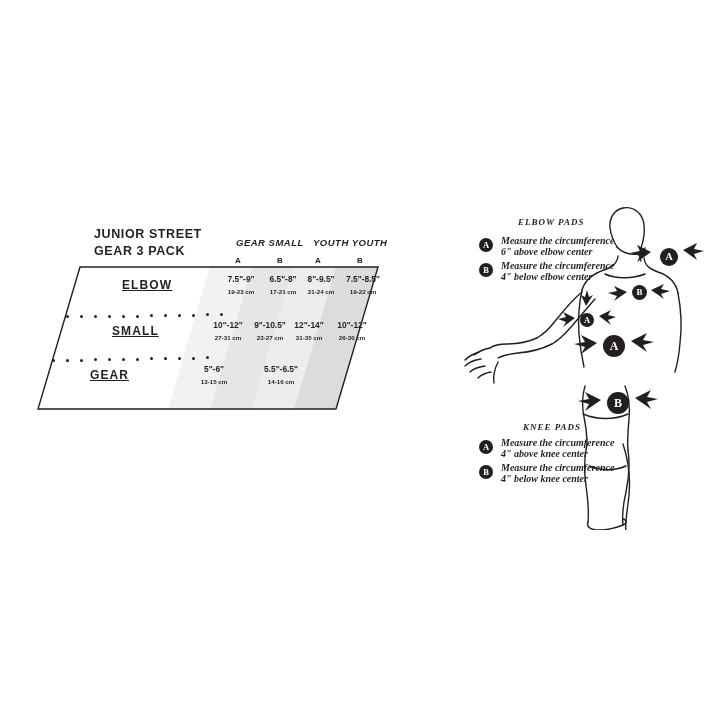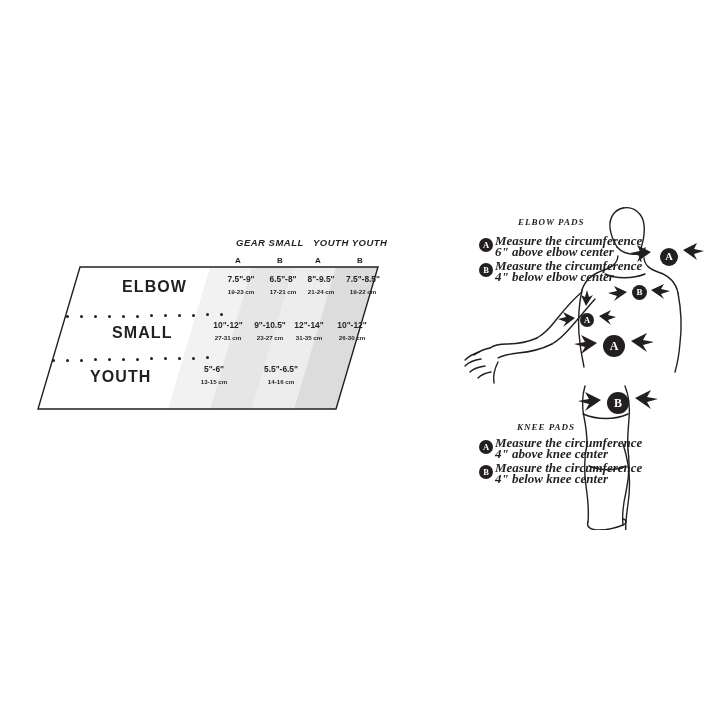--- a/index.html
+++ b/index.html
@@ -61,24 +61,25 @@
     letter-spacing: 0.4px;
     color: #231f20;
   }
   #ab-ys-a { left: 205px; top: 41px; }
   #ab-ys-b { left: 247px; top: 41px; }
   #ab-ym-a { left: 285px; top: 41px; }
   #ab-ym-b { left: 327px; top: 41px; }
 
   .row-label {
     position: absolute;
-    font-size: 16px;
+    font-size: 12px;
     font-weight: bold;
     letter-spacing: 1.1px;
     color: #231f20;
+    text-decoration: underline;
   }
   #lbl-elbow { left: 92px; top: 63px; }
   #lbl-knee  { left: 82px; top: 109px; }
   #lbl-wrist { left: 60px; top: 153px; }
 
   .cell {
     position: absolute;
     width: 46px;
     text-align: center;
     line-height: 11px;
@@ -138,31 +139,31 @@
   .illo-head {
     position: absolute;
     font-size: 9px;
     font-weight: bold;
     font-style: italic;
     letter-spacing: 1px;
     color: #231f20;
     white-space: nowrap;
   }
   #head-elbow { left: 63px; top: 17px; }
-  #head-knee  { left: 62px; top: 222px; }
+  #head-knee  { left: 68px; top: 222px; }
 
   .legend {
     position: absolute;
     white-space: nowrap;
   }
   .legend .ltext {
     position: absolute;
-    left: 16px;
+    left: 22px;
     top: -2px;
-    font-size: 13px;
+    font-size: 10px;
     font-weight: bold;
     font-style: italic;
     line-height: 10.5px;
     color: #231f20;
   }
   .bullet {
     position: absolute;
     left: 0;
     top: 0;
     width: 14px;
@@ -237,32 +238,36 @@
       <span style="left:70px;top:2px"></span>
       <span style="left:84px;top:2px"></span>
     <span style="left:98px;top:2px"></span>
       <span style="left:112px;top:1px"></span>
       <span style="left:126px;top:1px"></span>
     <span style="left:140px;top:1px"></span>
       <span style="left:154px;top:1px"></span>
       <span style="left:168px;top:0px"></span>
   </div>
 
+  <div class="chart-title">
+    <div>JUNIOR STREET</div>
+    <div>GEAR 3 PACK</div>
+  </div>
 
   <div class="group-head" id="grp-ys">GEAR SMALL</div>
   <div class="group-head" id="grp-ym">YOUTH YOUTH</div>
 
   <div class="ab-head" id="ab-ys-a">A</div>
   <div class="ab-head" id="ab-ys-b">B</div>
   <div class="ab-head" id="ab-ym-a">A</div>
   <div class="ab-head" id="ab-ym-b">B</div>
 
   <div class="row-label" id="lbl-elbow">ELBOW</div>
   <div class="row-label" id="lbl-knee">SMALL</div>
-  <div class="row-label" id="lbl-wrist">YOUTH</div>
+  <div class="row-label" id="lbl-wrist">GEAR</div>
 
   <div class="cell" id="c-e-ysa">
     <div class="inch">7.5"-9"</div>
     <div class="cm">19-23 cm</div>
   </div>
   <div class="cell" id="c-e-ysb">
     <div class="inch">6.5"-8"</div>
     <div class="cm">17-21 cm</div>
   </div>
   <div class="cell" id="c-e-yma">

